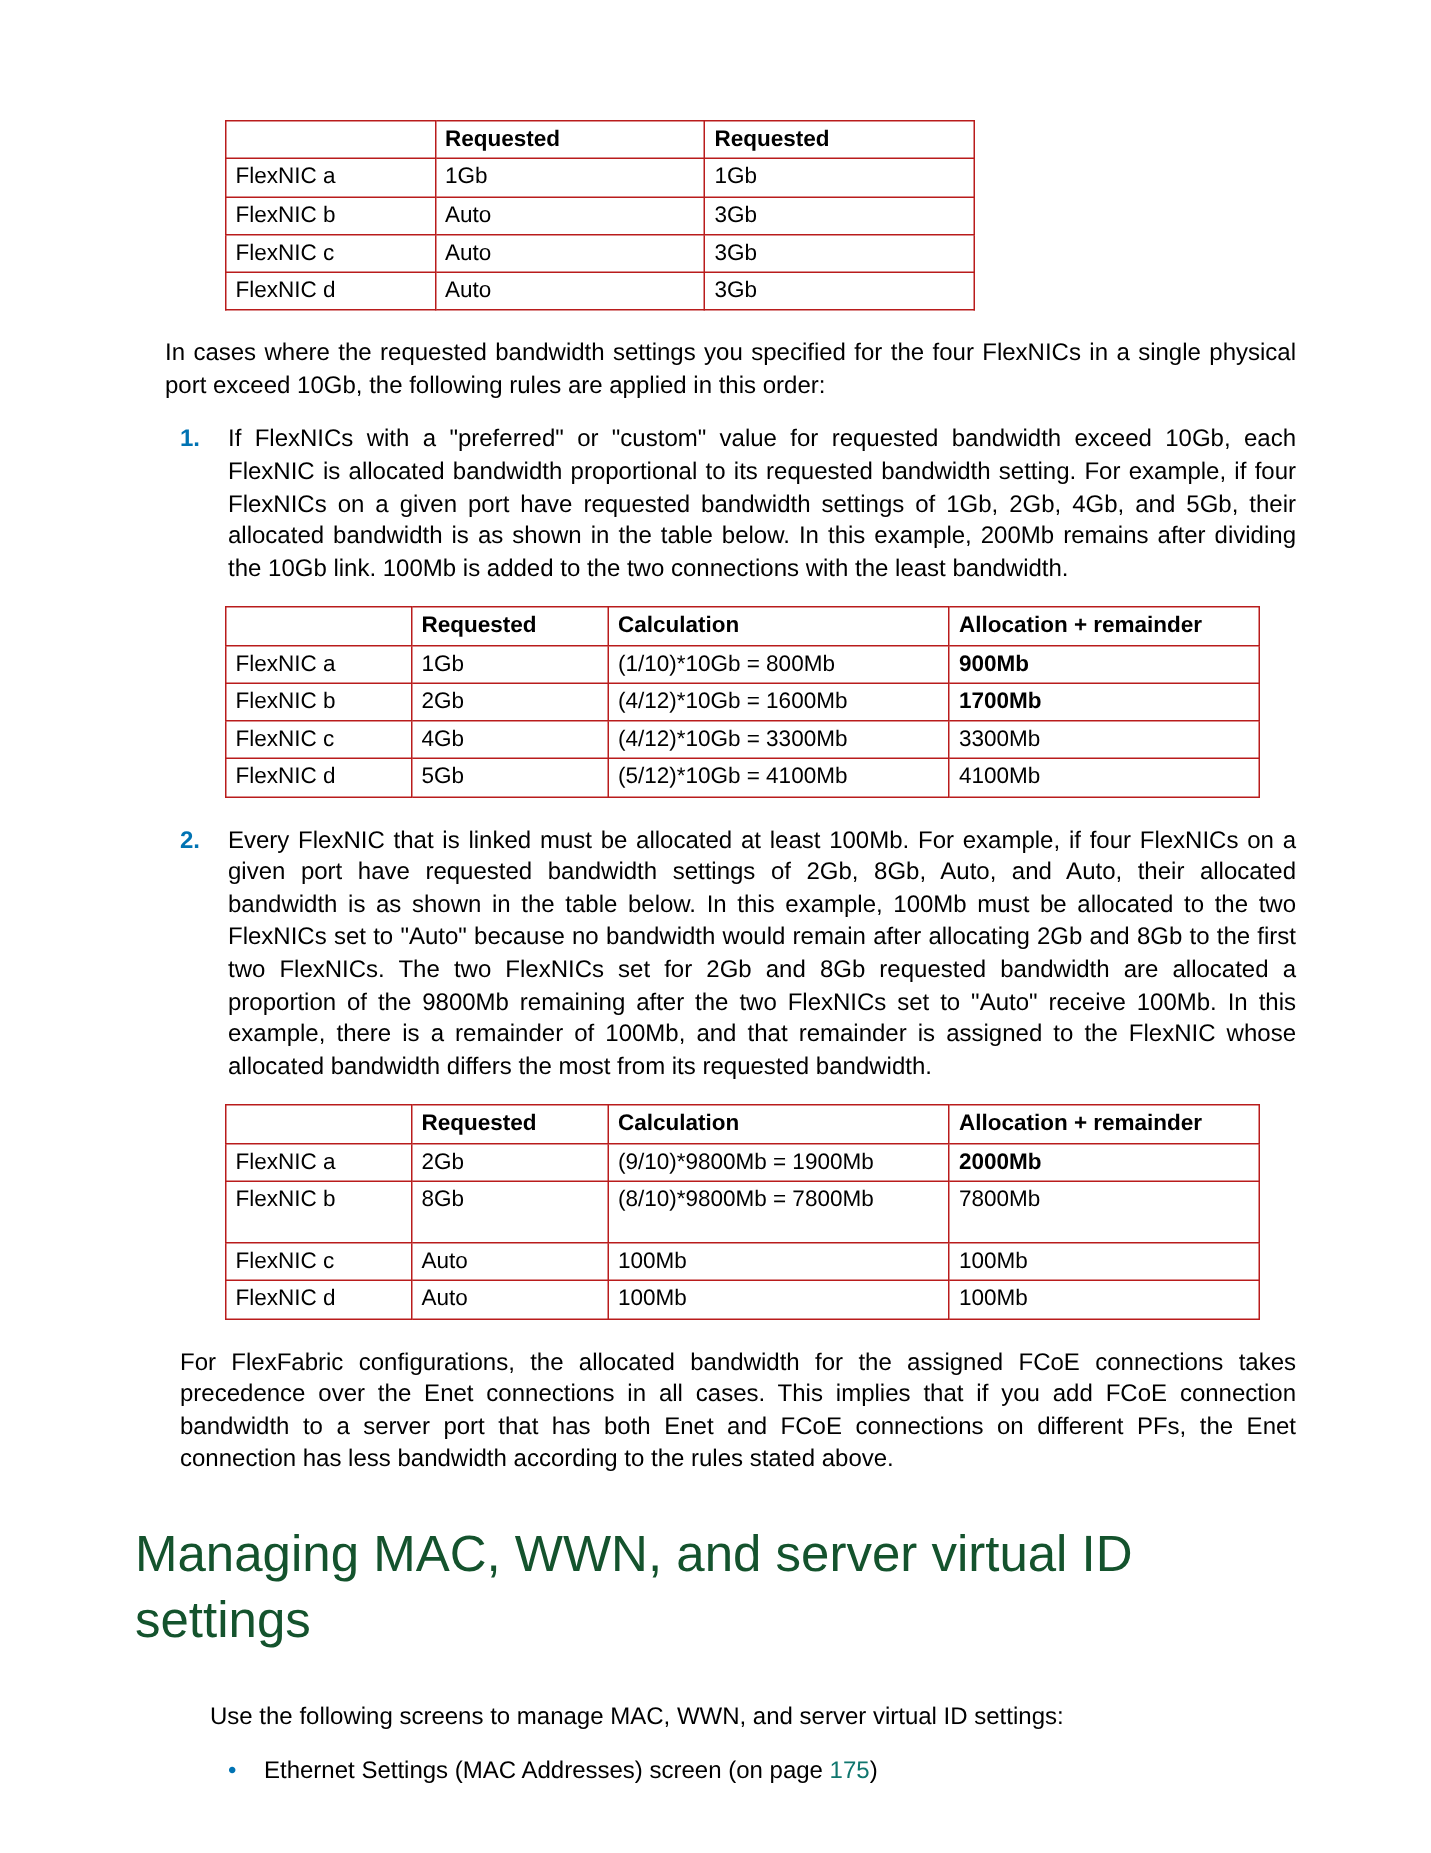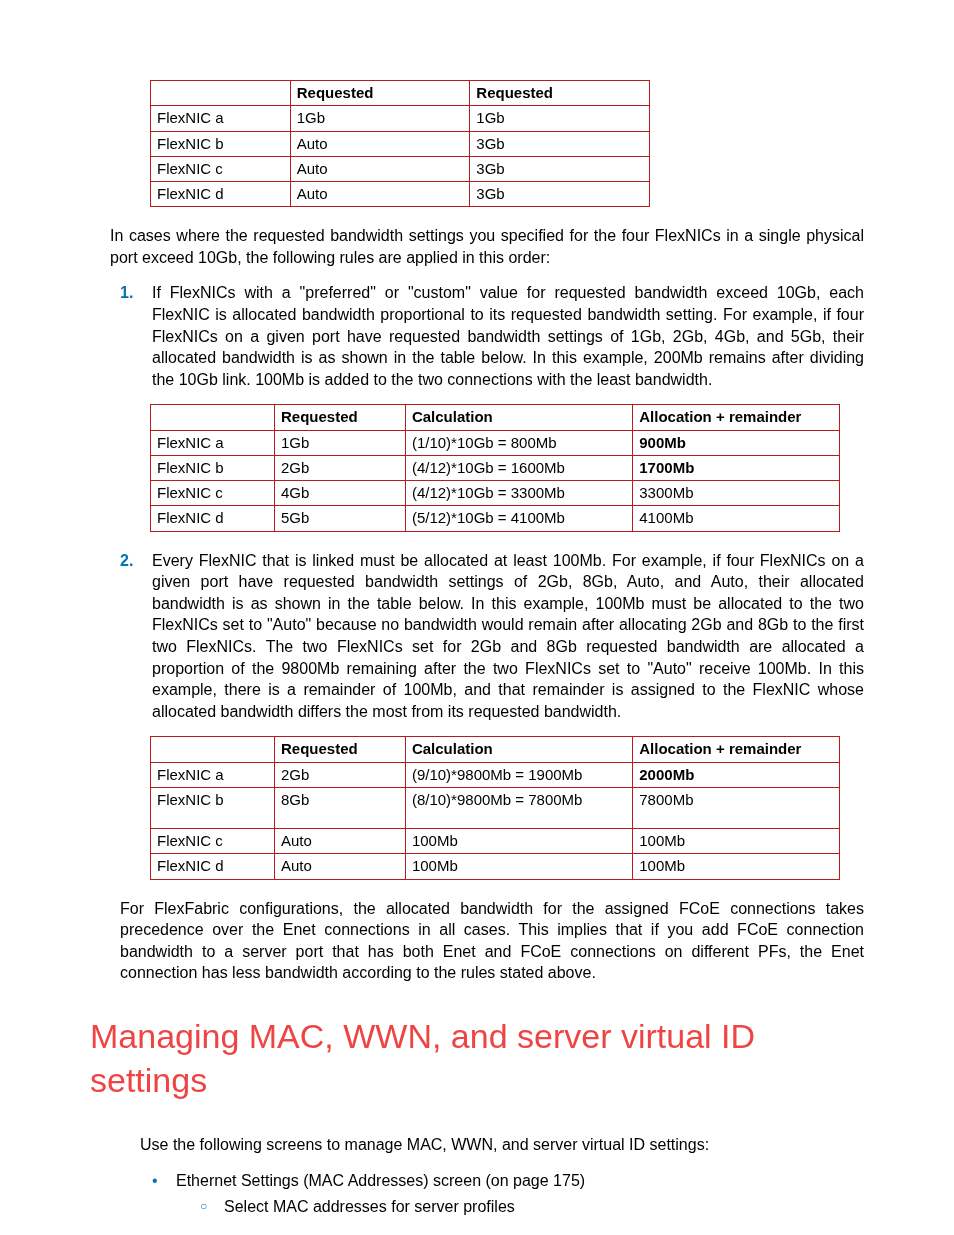--- a/index.html
+++ b/index.html
@@ -60,21 +60,21 @@
       position: absolute;
       left: 0;
       top: 0;
       color: #0073b3;
       font-weight: bold;
     }
     h1 {
       font-family: "Arial Narrow", Arial, sans-serif;
       font-stretch: condensed;
       font-weight: normal;
-      color: #ef4444;
+      color: #14532d;
       font-size: 34px;
       margin-top: 30px;
       margin-bottom: 18px;
       line-height: 1.3;
     }
     ul.bullet {
       list-style: none;
       margin-left: 62px;
     }
     ul.bullet > li {
@@ -100,21 +100,21 @@
       padding-left: 24px;
     }
     ul.sub > li::before {
       content: "○";
       position: absolute;
       left: 0;
       top: 2px;
       color: #0073b3;
       font-size: 12px;
     }
-    .link { color: #000000; }
+    .link { color: #0f766e; }
     .bold { font-weight: bold; }
     .cell-pad { padding-bottom: 18px; }
   </style>
 </head>
 <body>
 
 <table class="small-table">
   <colgroup>
       <col>
       <col>
@@ -255,17 +255,14 @@
 
 <p class="para" style="margin-left:30px;">For FlexFabric configurations, the allocated bandwidth for the assigned FCoE connections takes precedence over the Enet connections in all cases. This implies that if you add FCoE connection bandwidth to a server port that has both Enet and FCoE connections on different PFs, the Enet connection has less bandwidth according to the rules stated above.</p>
 
 <h1>Managing MAC, WWN, and server virtual ID settings</h1>
 
 <p class="para" style="margin-left:50px;margin-top:32px;">Use the following screens to manage MAC, WWN, and server virtual ID settings:</p>
 
 <ul class="bullet">
   <li>
     <span>Ethernet Settings (MAC Addresses) screen (on page </span><span class="link">175</span><span>)</span>
-    <ul class="sub">
-      <li>Select MAC addresses for server profiles</li>
-    </ul>
   </li>
 </ul>
 
 </body></html>

